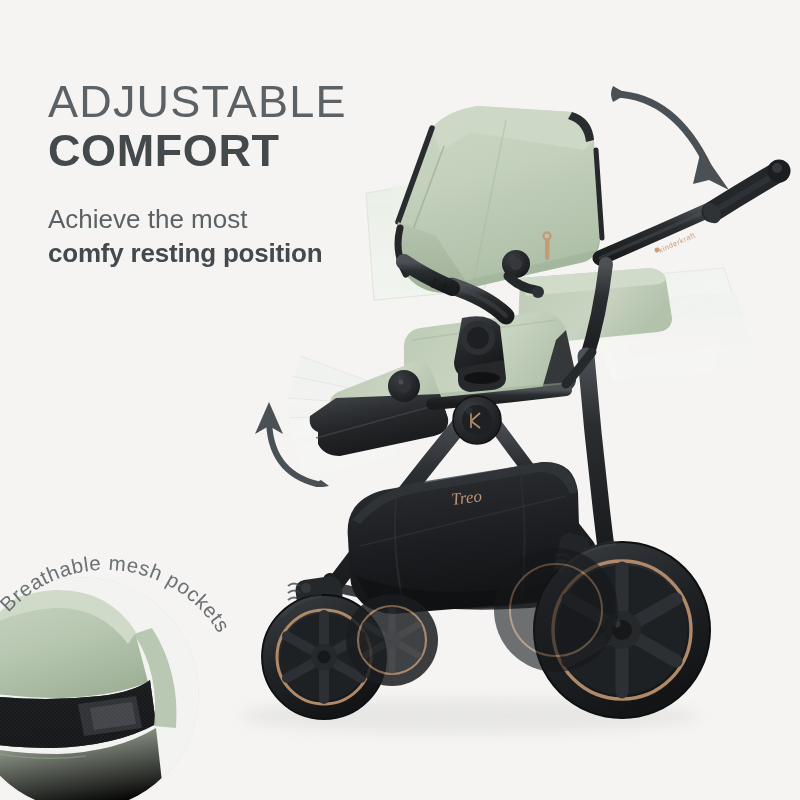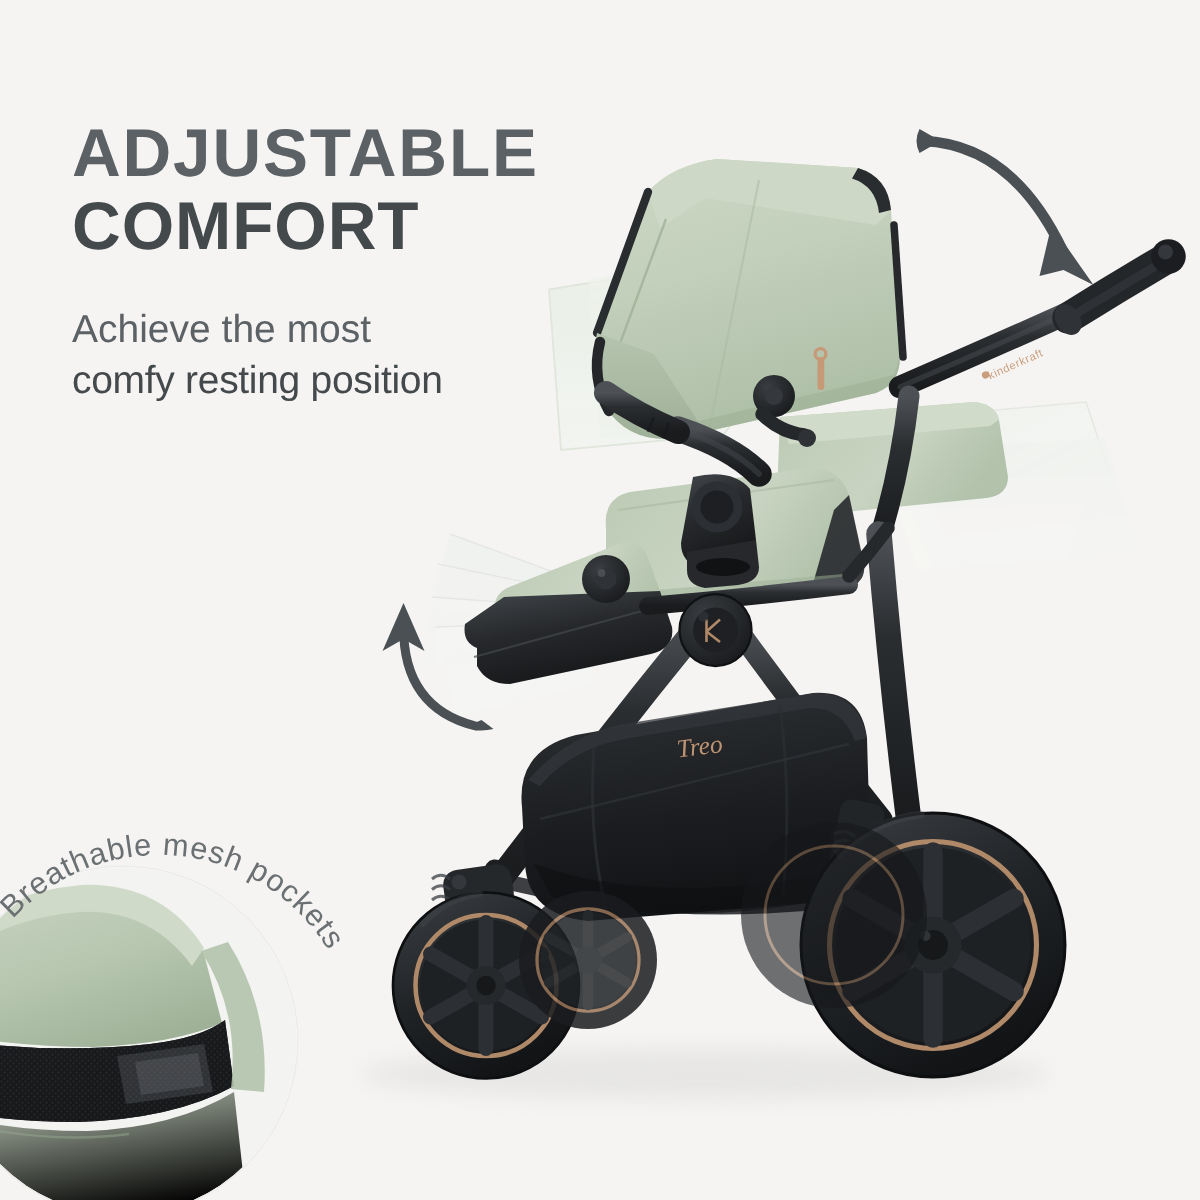--- a/index.html
+++ b/index.html
@@ -8,28 +8,28 @@
     background:#f5f4f3;
     font-family:"Liberation Sans","DejaVu Sans",sans-serif;
     position:relative;
   }
   #stage{position:absolute;inset:0;width:800px;height:800px;overflow:hidden;background:#f5f4f3;}
 
   
   .copy{position:absolute;left:48px;top:78px;width:370px;z-index:40;}
   .h-line1{
     font-size:45px;letter-spacing:1.2px;line-height:1.06;
-    font-weight:700;color:#5b6164;white-space:nowrap;
+    font-weight:400;color:#5b6164;white-space:nowrap;
   }
   .h-line2{
     font-size:45px;letter-spacing:0.6px;line-height:1.12;
     font-weight:700;color:#44494c;white-space:nowrap;
   }
   .sub{margin-top:27px;font-size:26px;line-height:1.30;color:#5b6164;font-weight:300;}
-  .sub .strong{font-weight:400;color:#44494c;letter-spacing:-0.2px;}
+  .sub .strong{font-weight:700;color:#44494c;letter-spacing:-0.2px;}
   .sub div{white-space:nowrap;}
 
   
   .arrow{position:absolute;z-index:38;}
   #arrow-top{left:605px;top:72px;}
   #arrow-bottom{left:243px;top:392px;}
 
   
   .ghost{position:absolute;z-index:5;}
 

